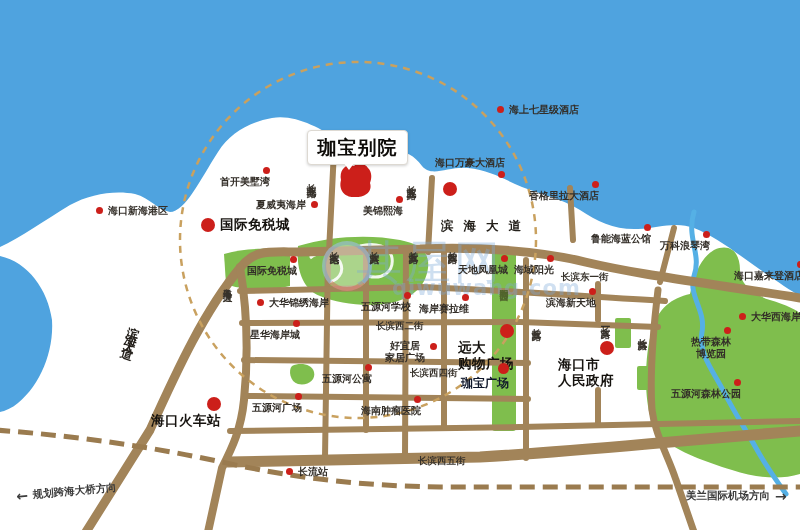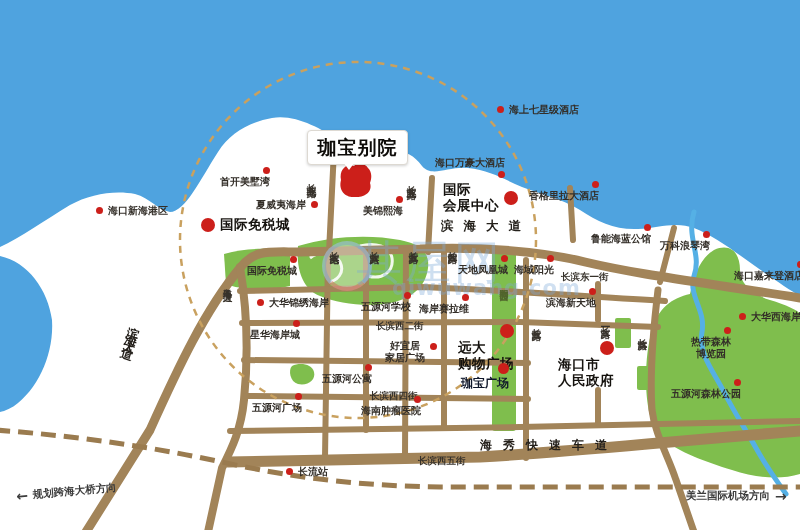--- a/index.html
+++ b/index.html
@@ -276,25 +276,27 @@
           <div class="ln">长流站</div>
         </div>
       </div>
       <div class="poi b dot-left" style="top: 217px; left: 201px;">
         <span class="dot"></span>
         <div class="lines">
           <div class="ln">国际免税城</div>
         </div>
       </div>
       <div class="poi b dot-right align-left" style="top: 182px; left: 443px;">
-        <div class="lines">
-          <div class="ln">国际</div>
-          <div class="ln">会展中心</div>
-        </div>
-        <span class="dot"></span>
+        <span class="dot"></span>
+      </div>
+      <div class="poi b dot-above" style="top: 397px; left: 186px; transform: translateX(-50%);">
+        <span class="dot"></span>
+        <div class="lines">
+          <div class="ln">海口火车站</div>
+        </div>
       </div>
       <div class="poi b dot-above align-left" style="top: 341px; left: 586px; transform: translateX(-50%);">
         <span class="dot"></span>
         <div class="lines">
           <div class="ln">海口市</div>
           <div class="ln">人民政府</div>
         </div>
       </div>
       <div class="poi b dot-above align-left" style="top: 324px; left: 486px; transform: translateX(-50%);">
         <span class="dot"></span>
@@ -316,23 +318,22 @@
       <div class="road-label v " style="left: 406px; top: 177px;">长滨北五路</div>
       <div class="road-label v " style="left: 329px; top: 243px;">长滨七路</div>
       <div class="road-label v " style="left: 369px; top: 243px;">长滨六路</div>
       <div class="road-label v " style="left: 408px; top: 243px;">长滨五路</div>
       <div class="road-label v " style="left: 447px; top: 243px;">长滨四路</div>
       <div class="road-label v " style="left: 531px; top: 320px;">长滨三路</div>
       <div class="road-label v " style="left: 600px; top: 318px;">长滨一路</div>
       <div class="road-label v " style="left: 637px; top: 330px;">长滨路</div>
       <div class="road-label " style="left: 561px; top: 272px;">长滨东一街</div>
       <div class="road-label " style="left: 376px; top: 321px;">长滨西二街</div>
-      <div class="road-label " style="left: 370px; top: 391px;">长滨西四街</div>
+      <div class="road-label " style="left: 370px; top: 368px; padding-left: 40px;">长滨西四街</div>
       <div class="road-label " style="left: 418px; top: 432px; margin-top: 24px;">长滨西五街</div>
-      <div class="road-label road-haixiu" style="left: 480px; top: 439px;">海秀快速车道</div>
       <div class="road-label v park-label" style="left: 498px; top: 282px;">阳秀公园</div>
       <div class="direction" style="left: 16px; top: 485px; transform: rotate(-5deg);">
         <span class="arr">←</span>
         <span>规划跨海大桥方向</span>
       </div>
       <div class="direction" style="left: 686px; top: 489px;">
         <span>美兰国际机场方向</span>
         <span class="arr">→</span>
       </div>
     </div>

